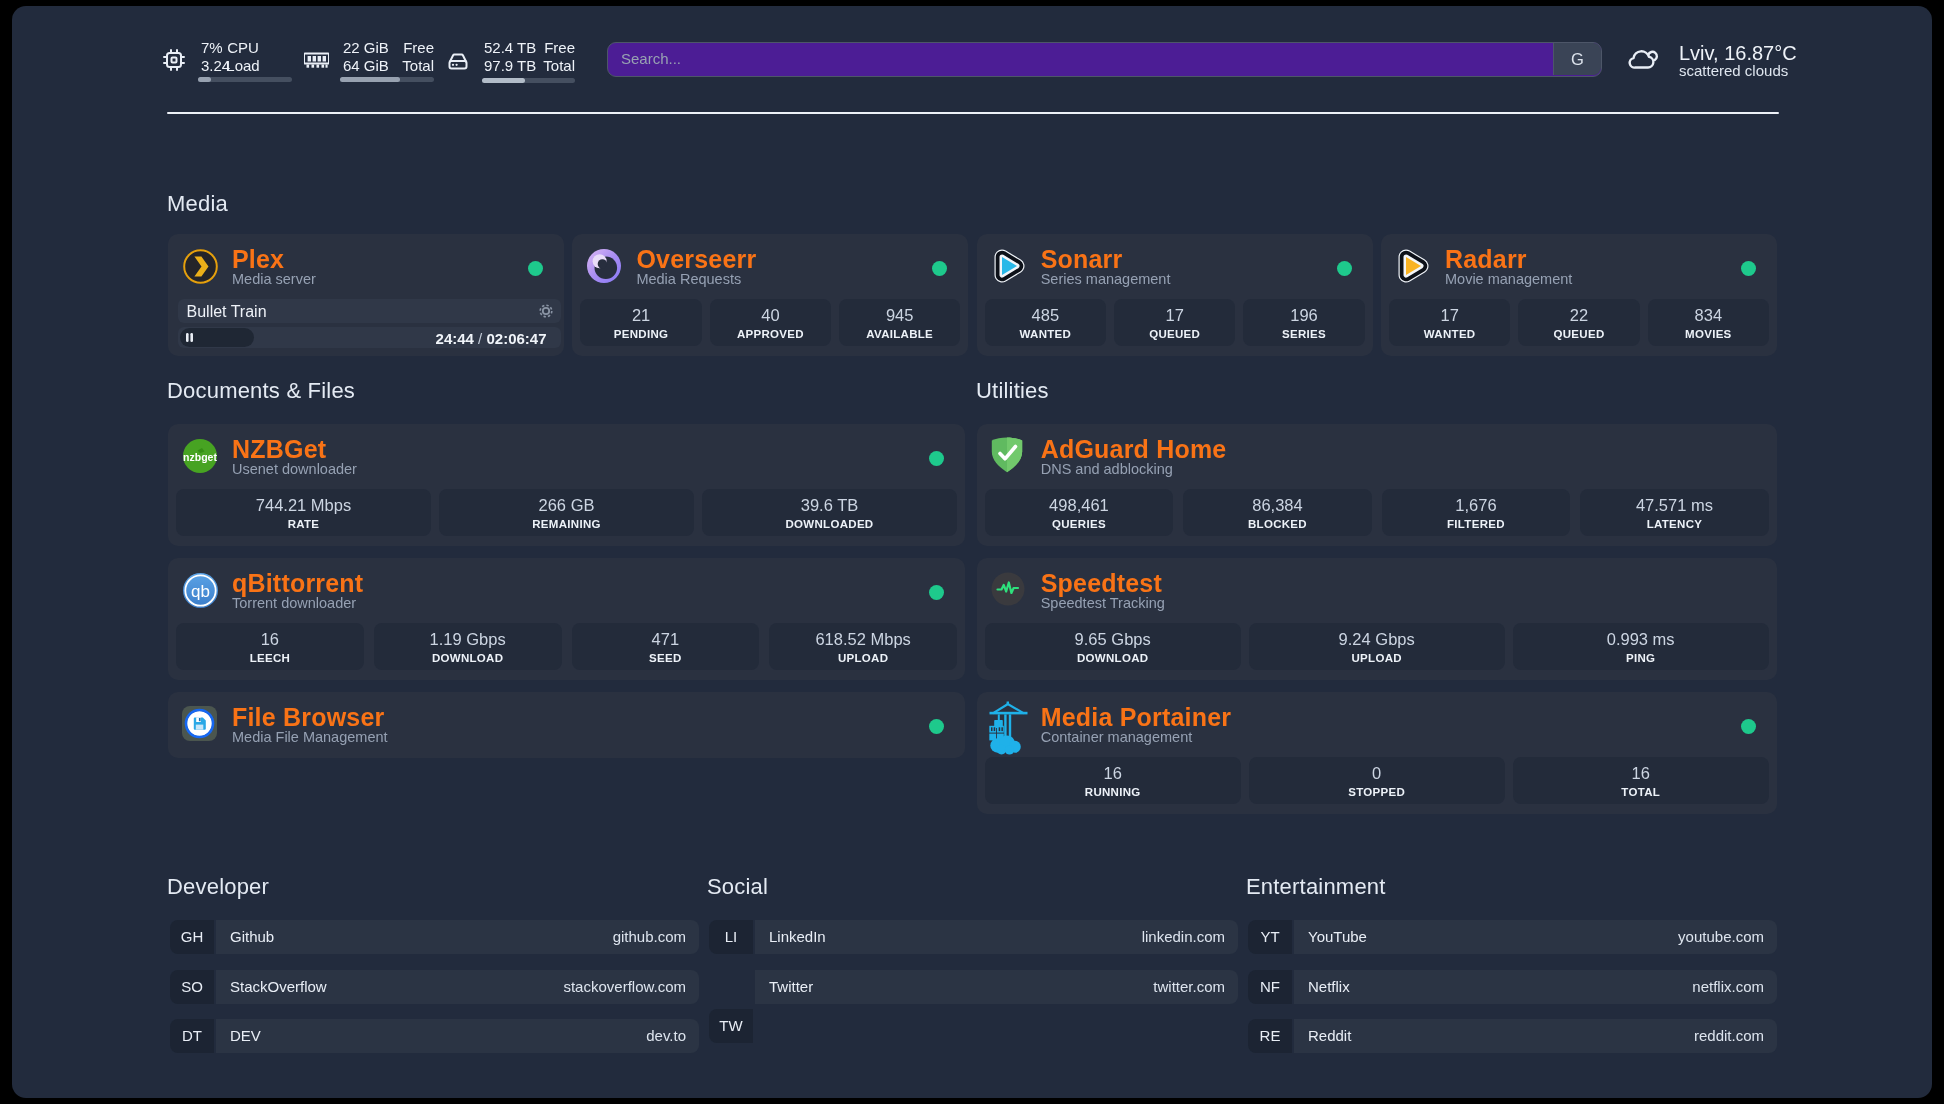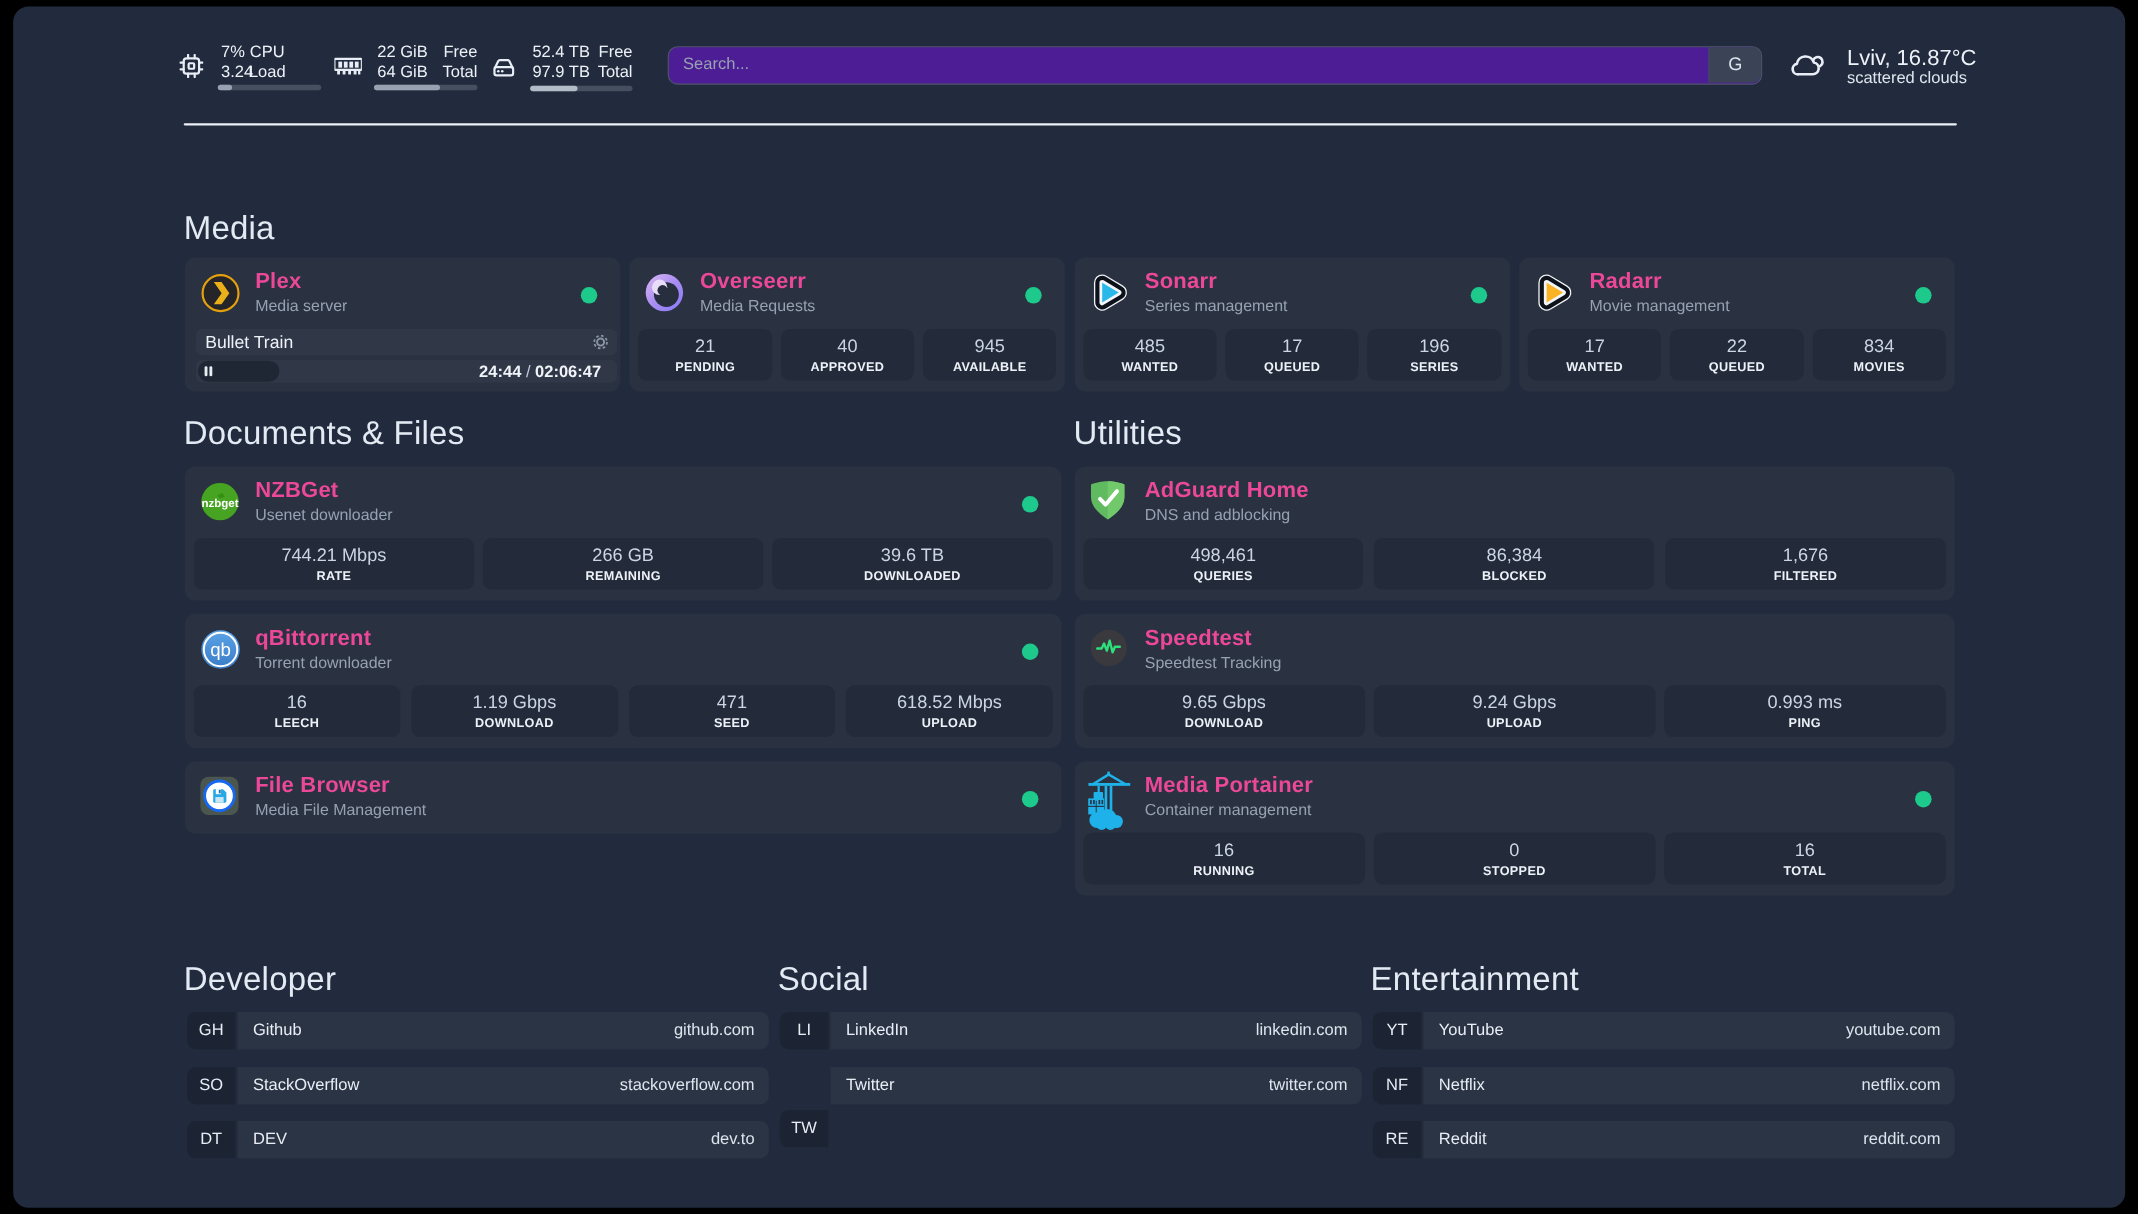--- a/index.html
+++ b/index.html
@@ -1,27 +1,27 @@
 <!DOCTYPE html>
 <html><head><meta charset="utf-8">
 <style>
 *{margin:0;padding:0;box-sizing:border-box;}
 html,body{width:1944px;height:1104px;background:#000;overflow:hidden;font-family:"Liberation Sans",sans-serif;}
 .page{position:absolute;left:12px;top:6px;width:1920px;height:1092px;background:#222b3d;border-radius:14px;}
 .abs{position:absolute;}
 .card{position:absolute;background:#2a3140;border-radius:10px;}
 .ic{position:absolute;left:14px;top:14px;}
-.tt{position:absolute;left:64px;top:11px;font-size:20px;font-weight:600;color:#ec4899;letter-spacing:.2px;}
+.tt{position:absolute;left:64px;top:11px;font-size:25px;font-weight:600;color:#f97316;letter-spacing:.2px;}
 .sub{position:absolute;left:64px;top:37px;font-size:14.5px;color:#96a1b3;}
 .dot{position:absolute;width:15px;height:15px;border-radius:50%;background:#1ec98c;right:21px;top:27px;}
 .stats{position:absolute;left:8px;right:8px;display:flex;}
 .blk{background:#232b3a;border-radius:8px;height:47px;text-align:center;}
 .num{font-size:16.5px;color:#ccd5e2;margin-top:7px;}
 .lbl{font-size:11.5px;font-weight:700;color:#edf2f8;margin-top:3px;letter-spacing:.3px;}
-.h2{position:absolute;font-size:30px;font-weight:500;color:#e4eaf3;letter-spacing:.2px;}
+.h2{position:absolute;font-size:22px;font-weight:500;color:#e4eaf3;letter-spacing:.2px;}
 .bm-ab{position:absolute;width:44px;height:34px;background:#1c2433;border-radius:8px 0 0 8px;color:#e8edf5;font-size:15px;font-weight:500;text-align:center;line-height:34px;}
 .bm-bar{position:absolute;height:34px;background:#2b3444;border-radius:0 8px 8px 0;}
 .bm-n{position:absolute;left:14px;top:8px;font-size:15px;color:#e9eef6;}
 .bm-u{position:absolute;right:13px;top:8px;font-size:15px;color:#dde4ee;}
 .res-t{position:absolute;font-size:15px;font-weight:500;color:#eef2f8;line-height:18px;}
 .bar{position:absolute;height:4.5px;border-radius:3px;background:#454f60;}
 .fill{position:absolute;height:4.5px;border-radius:3px;background:#97a1b0;left:0;top:0;}
 </style></head><body>
 <div class="page"></div>
 
@@ -278,20 +278,24 @@
         <div class="num">498,461</div>
         <div class="lbl">QUERIES</div>
       </div>
       <div class="blk" style="flex:1;">
         <div class="num">86,384</div>
         <div class="lbl">BLOCKED</div>
       </div>
       <div class="blk" style="flex:1;">
         <div class="num">1,676</div>
         <div class="lbl">FILTERED</div>
+      </div>
+      <div class="blk" style="flex:1;">
+        <div class="num">47.571 ms</div>
+        <div class="lbl">LATENCY</div>
       </div>
     </div>
   </div>
 <div class="card" style="left:976.7px;top:558px;width:800px;height:122px;">
     <div class="ic" style=""><svg width="34" height="34" viewBox="0 0 34 34" style="">
         <circle cx="17" cy="17" r="16.5" fill="#3a3a3e"></circle>
         <path d="M6.5 17.5h4l2.2-4.5 2.5 6.5 2.6-9 2.6 10.5 2.2-5h4.4" fill="none" stroke="#2ee07c" stroke-width="2.2" stroke-linecap="round" stroke-linejoin="round"></path>
       </svg></div>
     <div class="tt">Speedtest</div>
     <div class="sub">Speedtest Tracking</div>

